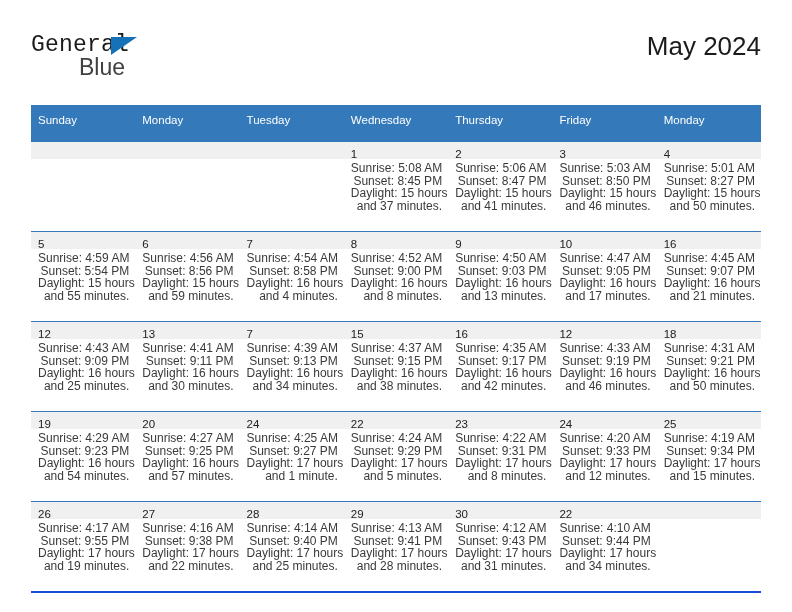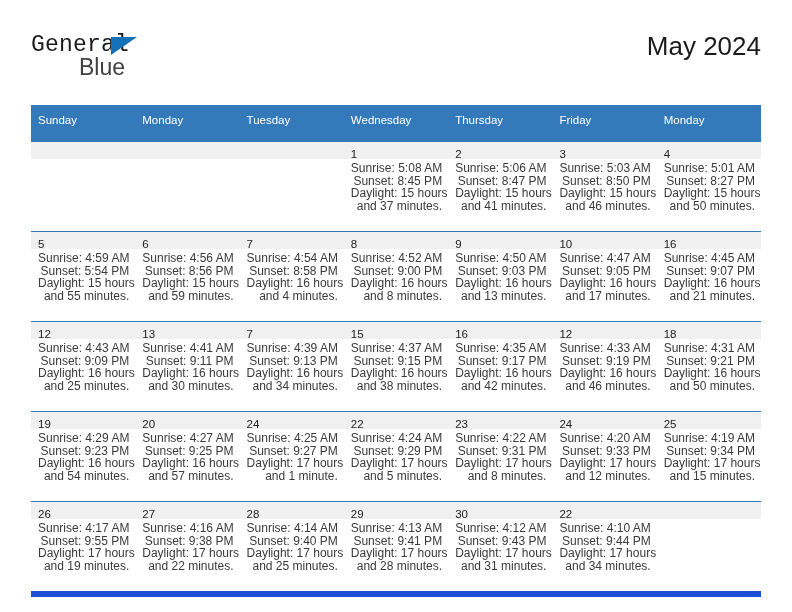--- a/index.html
+++ b/index.html
@@ -110,21 +110,21 @@
     vertical-align: top;
     padding: 0;
     border: none;
     background: #ffffff;
     border-bottom: 1px solid #3479b9;
   }
   .calendar tr.week td {
     border-bottom: 1px solid #3479b9;
   }
   .calendar tr.week:last-child td {
-    border-bottom: 6px solid #1d4ed8;
+    border-bottom: 2px solid #1d4ed8;
   }
   .cell-inner {
     position: relative;
     height: 89px;
   }
   .daynum-band {
     background: #f0f0f0;
     height: 17px;
     padding: 2px 0 0 7px;
     box-sizing: border-box;

